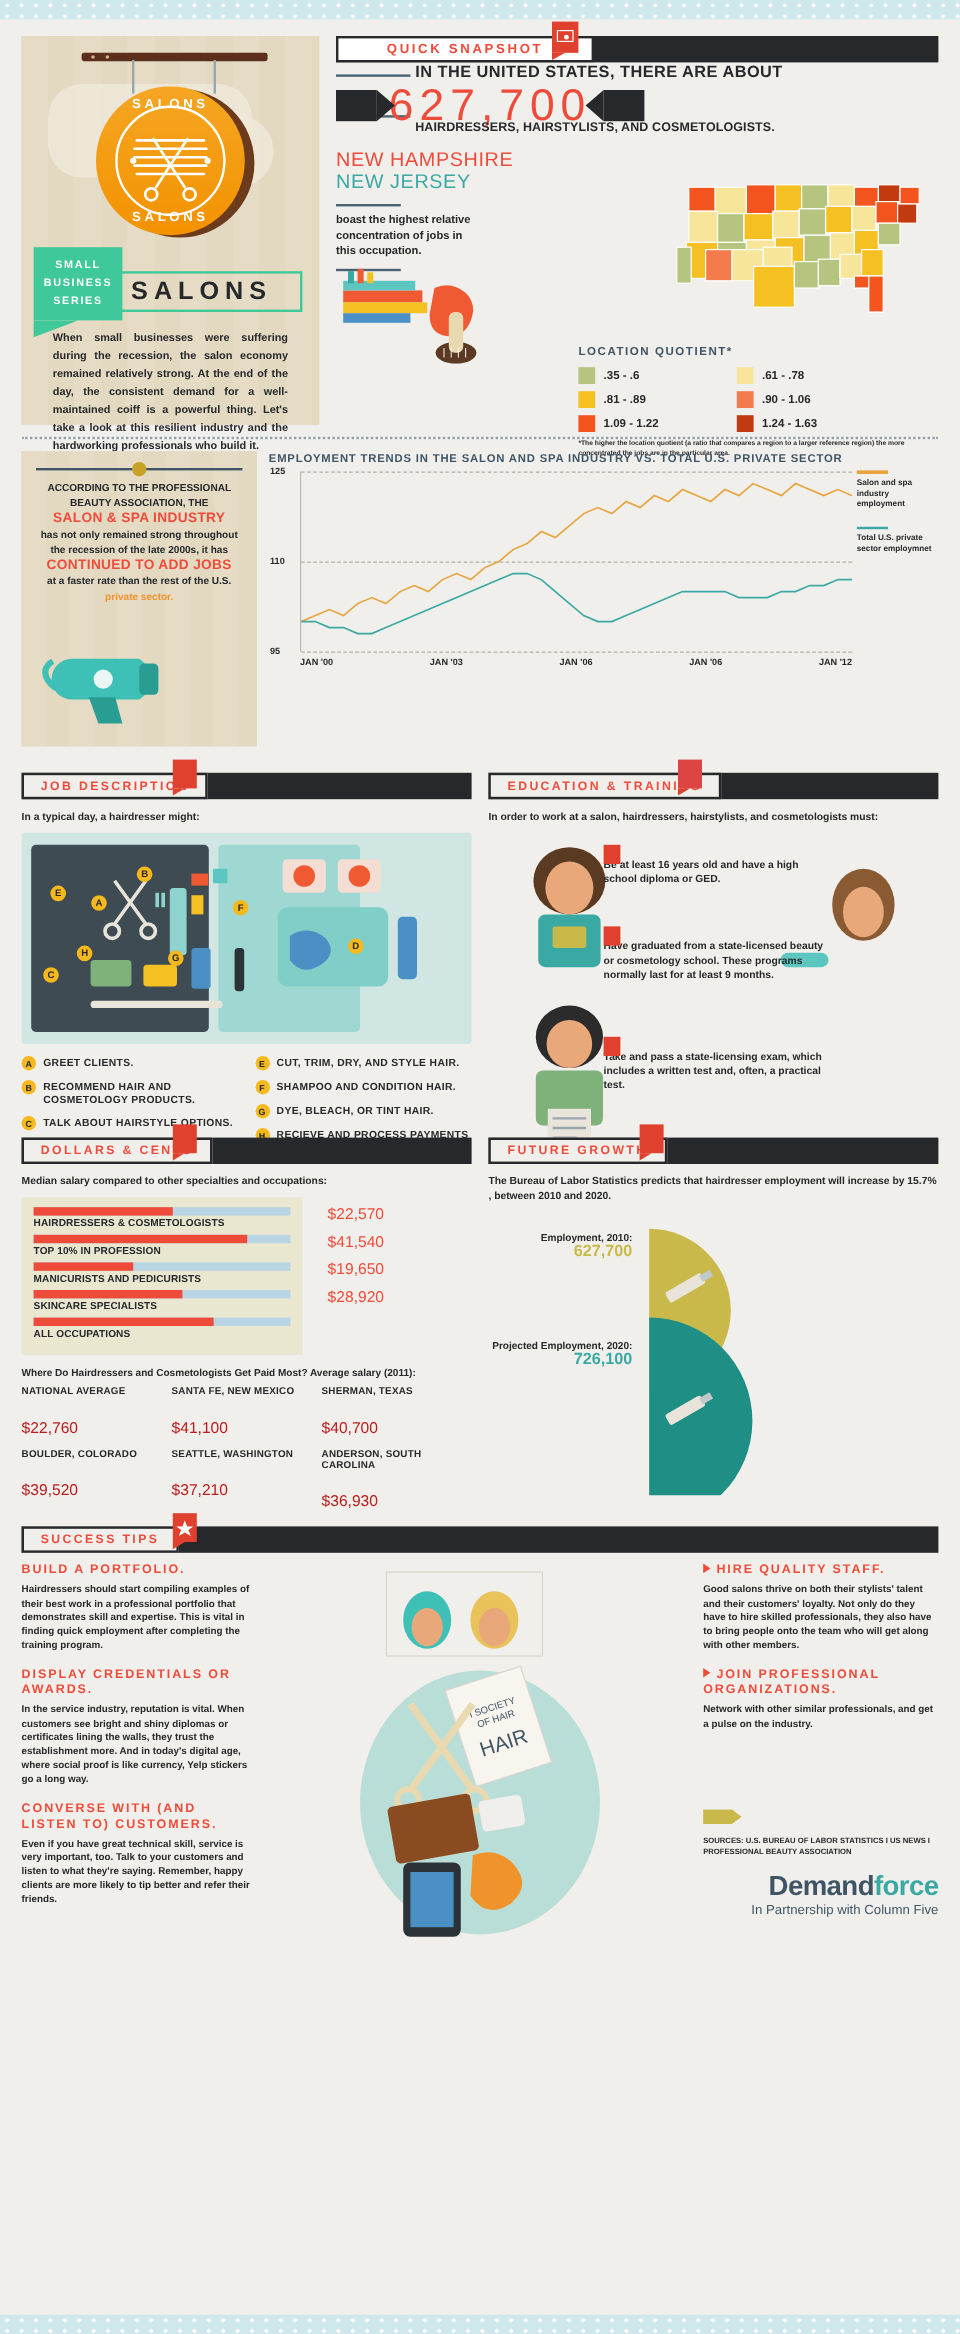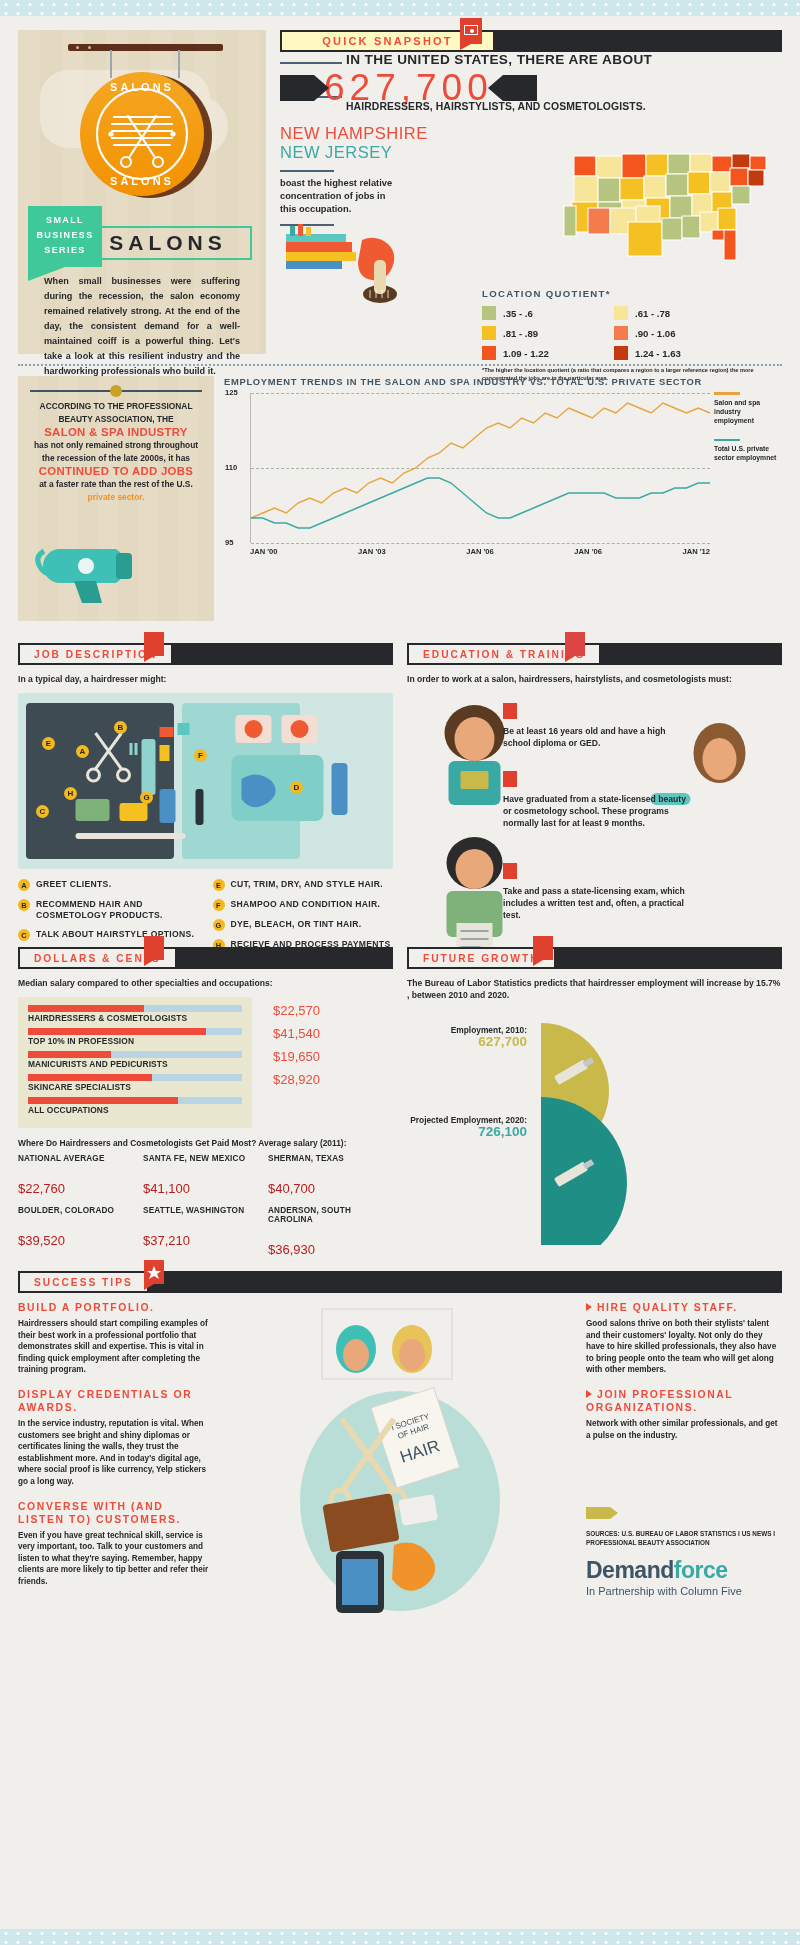--- a/index.html
+++ b/index.html
@@ -39,21 +39,21 @@
   .sbs::after{content:"";position:absolute;left:0;bottom:-14px;border-left:37px solid #3fc89a;
      border-right:37px solid transparent;border-bottom:14px solid transparent;}
   .titlebox{position:absolute;left:66px;top:196px;width:168px;height:34px;border:2.5px solid #3fc89a;
      display:flex;align-items:center;justify-content:center;}
   .titlebox span{font-size:21px;font-weight:bold;letter-spacing:5px;color:#26282b;}
   .hero-copy{position:absolute;left:26px;top:244px;width:196px;font-size:9.1px;line-height:15px;
      color:#26282b;text-align:justify;font-weight:bold;}
 
   .hero-right{flex:1;position:relative;}
   .ribbon{position:relative;height:22px;background:#26282b;display:flex;align-items:center;}
-  .ribbon .lbl{background:#fef9c3;border:2px solid #26282b;height:22px;display:flex;align-items:center;
+  .ribbon .lbl{background:#ffffff;border:2px solid #26282b;height:22px;display:flex;align-items:center;
      padding:0 18px;color:#ef4b3a;font-weight:bold;font-size:11px;letter-spacing:2.2px;min-width:215px;justify-content:center;}
   .ribbon-tag{position:absolute;left:180px;top:-12px;width:22px;height:26px;background:#e0412e;}
   .ribbon-tag::after{content:"";position:absolute;left:0;bottom:-6px;border-left:11px solid #e0412e;
      border-right:11px solid transparent;border-bottom:6px solid transparent;}
   .ribbon-tag .gl{position:absolute;left:4px;top:7px;width:14px;height:10px;border:1.6px solid #fff;}
   .ribbon-tag .gl::after{content:"";position:absolute;left:4.5px;top:2.6px;width:4px;height:4px;border-radius:50%;background:#fff;}
 
   .snap-line{height:2px;background:#4a6274;width:62px;margin:10px 0 4px;}
   .snap-head{font-size:13.6px;font-weight:bold;letter-spacing:.4px;color:#26282b;margin-left:66px;margin-top:-16px;}
   .bignum{display:flex;align-items:center;gap:10px;margin-top:2px;}
@@ -121,21 +121,21 @@
   .jobart{height:176px;background:#cfe6e2;border-radius:3px;position:relative;overflow:hidden;}
   .tray{position:absolute;left:8px;top:10px;width:148px;height:156px;background:#3e4b52;border-radius:4px;}
   .tray2{position:absolute;left:164px;top:10px;width:118px;height:156px;background:#9fd8d2;border-radius:4px;}
   .dot-lbl{position:absolute;width:13px;height:13px;border-radius:50%;background:#f5b91d;color:#26282b;
      font-size:8px;font-weight:bold;display:flex;align-items:center;justify-content:center;}
   .jobs{display:flex;gap:14px;margin-top:10px;}
   .jobs ul{list-style:none;flex:1;}
   .jobs li{display:flex;gap:6px;margin-bottom:8px;font-size:8.6px;font-weight:bold;line-height:11px;color:#26282b;letter-spacing:.3px;}
   .bullet{min-width:12px;width:12px;height:12px;border-radius:50%;background:#f5b91d;color:#26282b;
      font-size:7.4px;display:flex;align-items:center;justify-content:center;font-weight:bold;}
-  .edu-item{display:flex;gap:10px;align-items:flex-start;margin-bottom:16px;margin-top:12px;}
+  .edu-item{display:flex;gap:10px;align-items:flex-start;margin-bottom:16px;}
   .edu-txt{font-size:8.6px;font-weight:bold;line-height:12px;color:#26282b;flex:1;}
 
   
   .money{background:#e9e7d0;padding:8px 10px;}
   .mrow{margin-bottom:5px;position:relative;}
   .mtrack{height:7px;background:#b9d4e3;width:100%;}
   .mfill{height:7px;background:#ef4b3a;}
   .mlabel{font-size:8.4px;font-weight:bold;color:#26282b;margin-top:1px;letter-spacing:.1px;}
   .mval{position:absolute;right:-78px;top:-2px;font-size:13px;color:#ef4b3a;}
   .subq{font-size:8.4px;font-weight:bold;color:#26282b;margin:10px 0 6px;}
@@ -155,21 +155,21 @@
   .tipcol{width:196px;}
   .tip h5{color:#ef4b3a;font-size:10.4px;letter-spacing:1.6px;line-height:13px;margin-bottom:4px;}
   .tip p{font-size:8.2px;font-weight:bold;line-height:11.6px;color:#26282b;margin-bottom:12px;}
   .tip h5 .mk{display:inline-block;width:0;height:0;border-top:4px solid transparent;
      border-bottom:4px solid transparent;border-left:6px solid #ef4b3a;margin-right:5px;}
   .tipart{flex:1;position:relative;min-height:300px;}
   .sources{font-size:6.4px;font-weight:bold;line-height:9px;color:#26282b;margin-top:10px;}
   .srcmark{width:24px;height:12px;background:#c8b94a;margin-bottom:6px;position:relative;}
   .srcmark::after{content:"";position:absolute;right:-8px;top:0;border-top:6px solid transparent;
      border-bottom:6px solid transparent;border-left:8px solid #c8b94a;}
-  .brand{text-align:left;padding:8px 20px 0;}
+  .brand{text-align:right;padding:8px 20px 0;}
   .brand .bn{font-size:23px;font-weight:bold;color:#3f5566;letter-spacing:-.5px;}
   .brand .bn i{color:#3aa9a4;font-style:normal;}
   .brand .bp{font-size:11px;color:#3f5566;margin-top:1px;}
 </style>
 </head>
 <body>
 
 <div class="dotstrip"></div>
 
 <div class="page">

